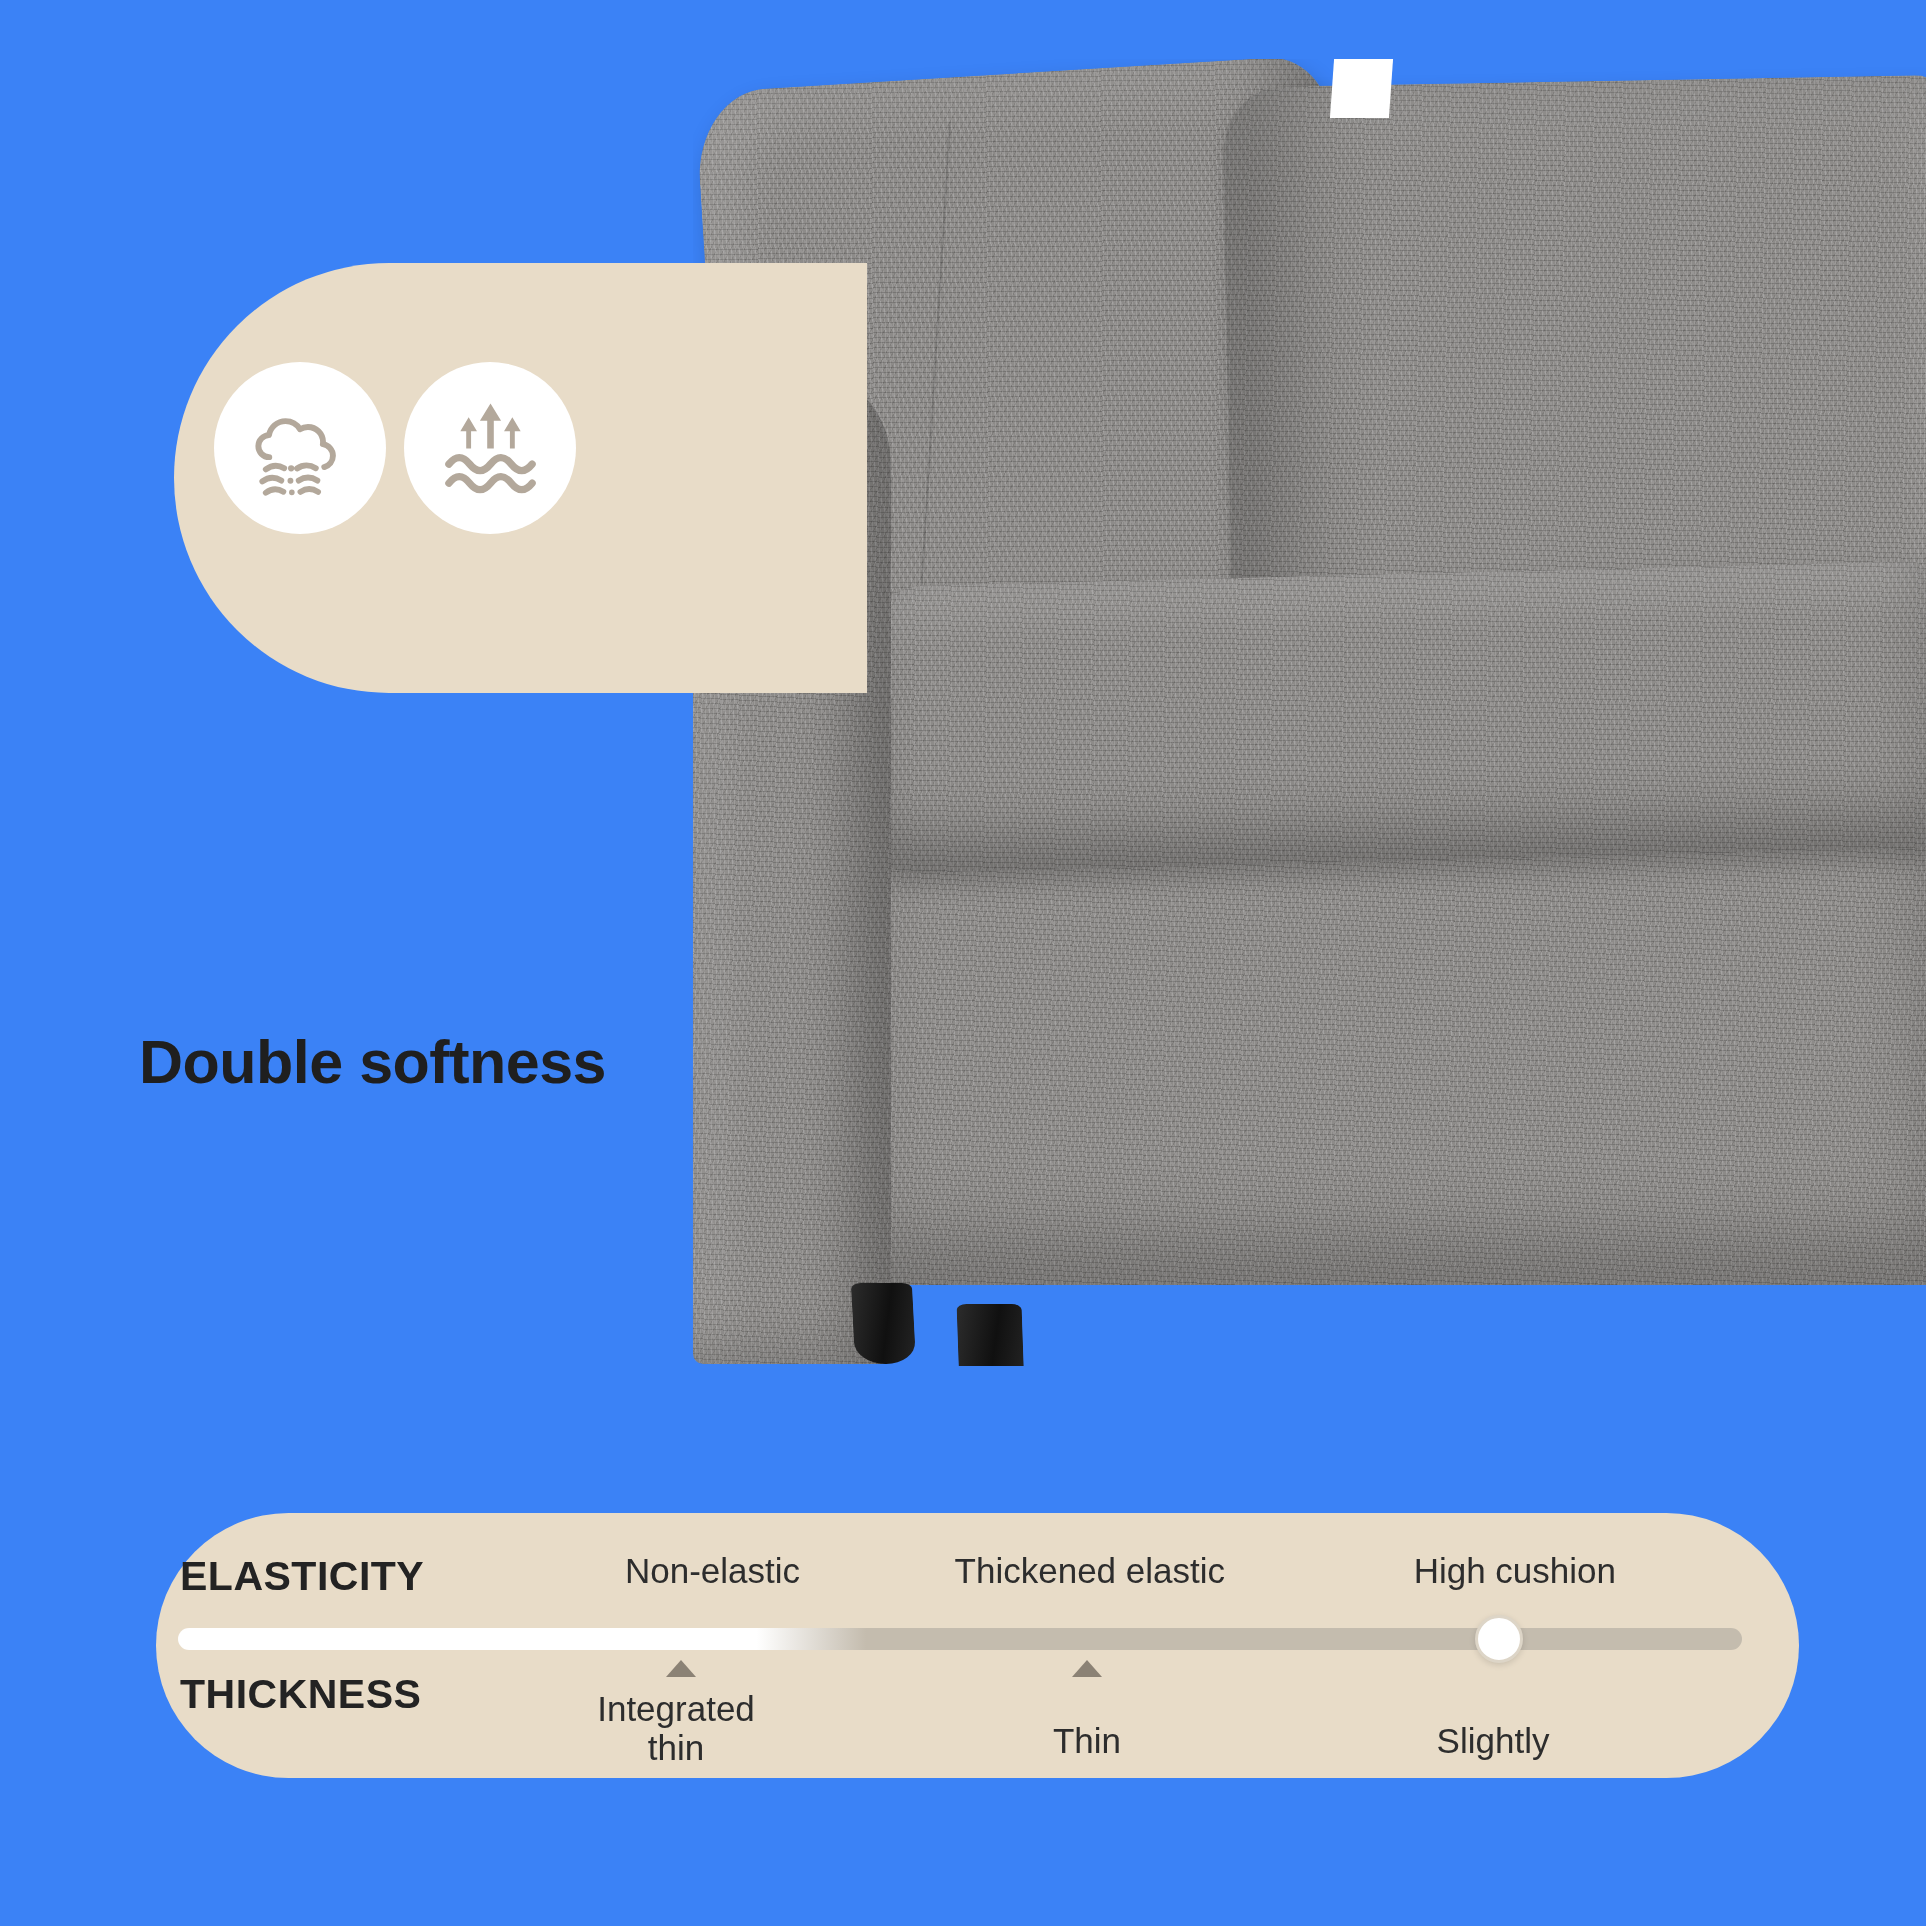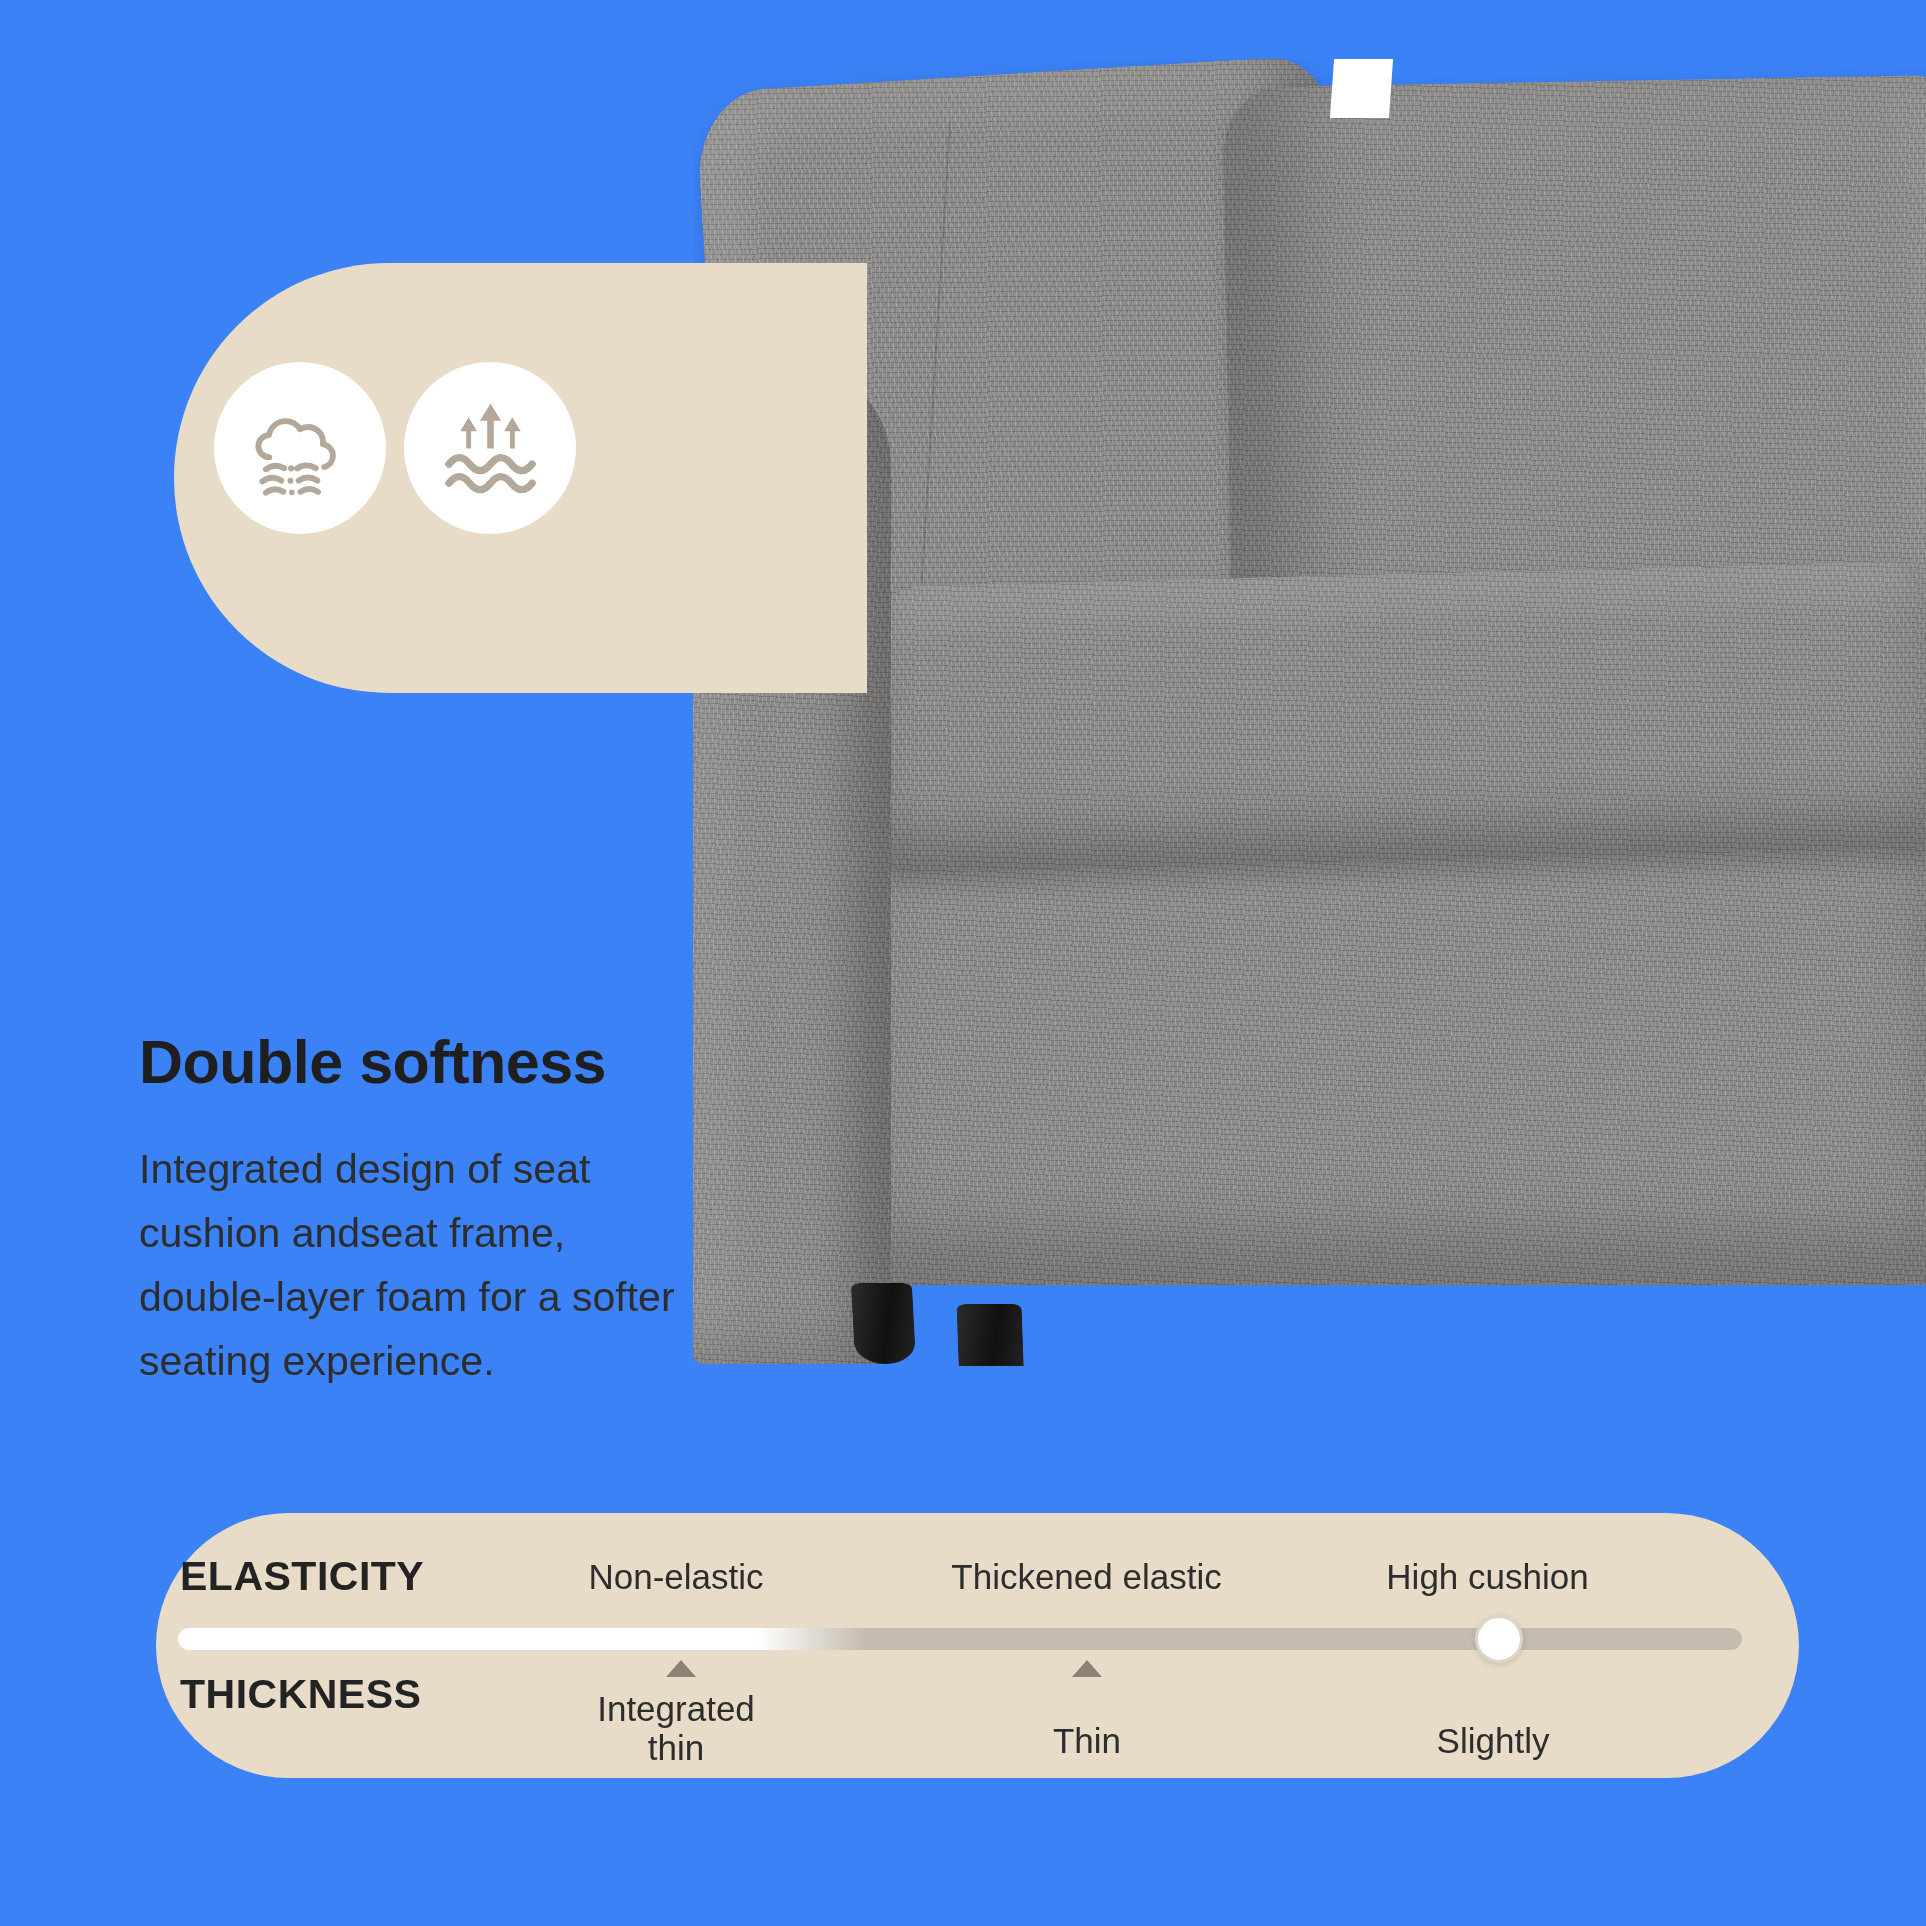--- a/index.html
+++ b/index.html
@@ -181,21 +181,21 @@
     border:3px solid #ddd5c7;
     box-shadow:0 2px 6px rgba(0,0,0,.13);
   }
 
   .tick-label {
     position:absolute;
     font-size:35px; color:#2d2d2d;
     text-align:center; font-stretch:condensed;
     line-height:1.12;
   }
-  .tick-label.upper { top:44px; }
+  .tick-label.upper { top:38px;text-align:right; }
   .tick-label.lower { top:176px; }
 
   .caret {
     position:absolute;
     width:0; height:0;
     border-left:15px solid transparent;
     border-right:15px solid transparent;
   }
   .caret.down { border-top:17px solid #8d8madd; border-top-color:#8b8275; top:91px; }
   .caret.up   { border-bottom:17px solid #8b8275; top:147px; }
@@ -246,21 +246,20 @@
           <path d="M8 41c4-5 8-5 12 0s8 5 12 0 8-5 12 0 8 5 12 0"></path>
           <path d="M8 52c4-5 8-5 12 0s8 5 12 0 8-5 12 0 8 5 12 0"></path>
         </g>
       </svg>
     </div>
 
   </div>
 
   <div id="text-block">
     <div id="heading">Double softness</div>
-    <div id="body-copy">Integrated design of seat cushion andseat frame, double-layer foam for a softer seating experience.</div>
   </div>
 
   <div id="spec-panel">
 
     <div id="label-elasticity">ELASTICITY</div>
     <div id="label-thickness">THICKNESS</div>
 
     <div class="tick-label upper" style="left:396px; width:248px;">Non-elastic</div>
     <div class="tick-label upper" style="left:792px; width:277px;">Thickened elastic</div>
     <div class="tick-label upper" style="left:1203px; width:257px;">High cushion</div>

